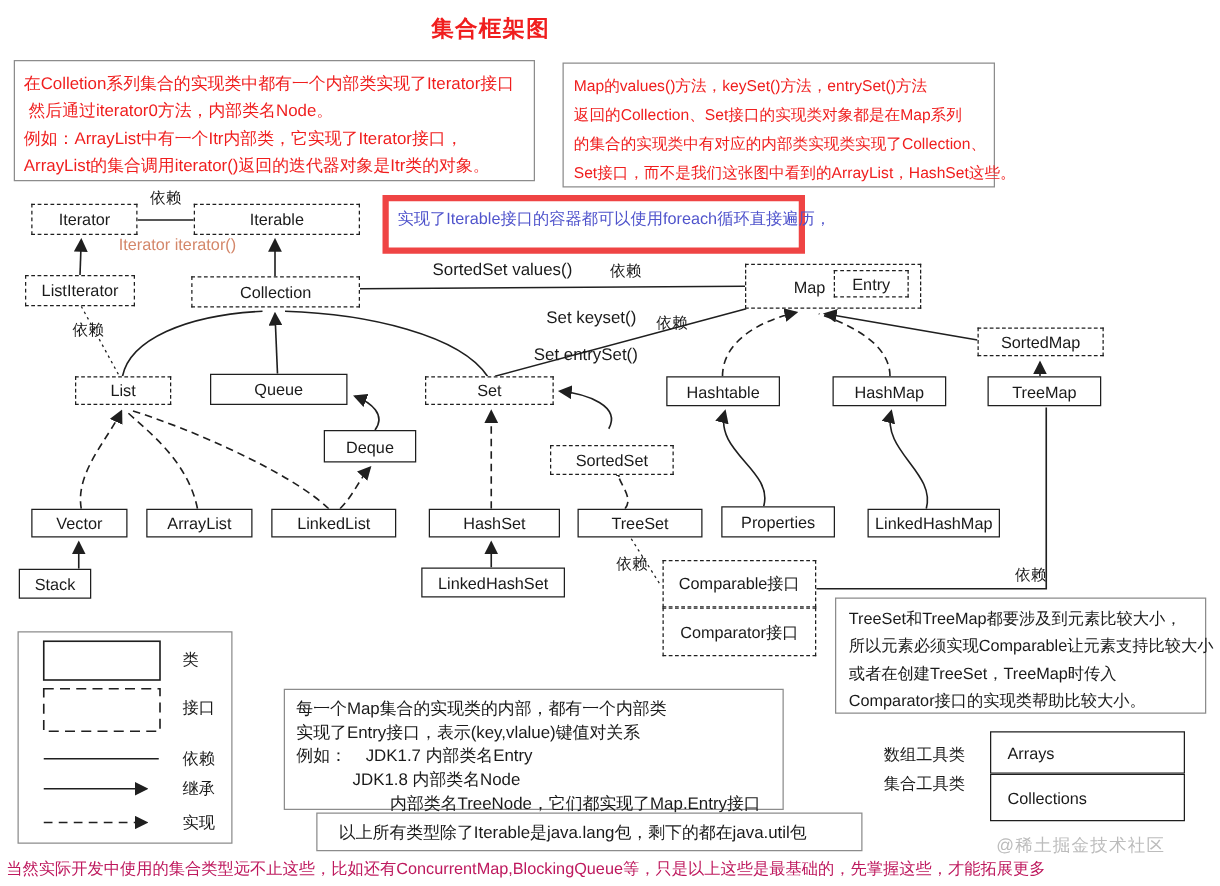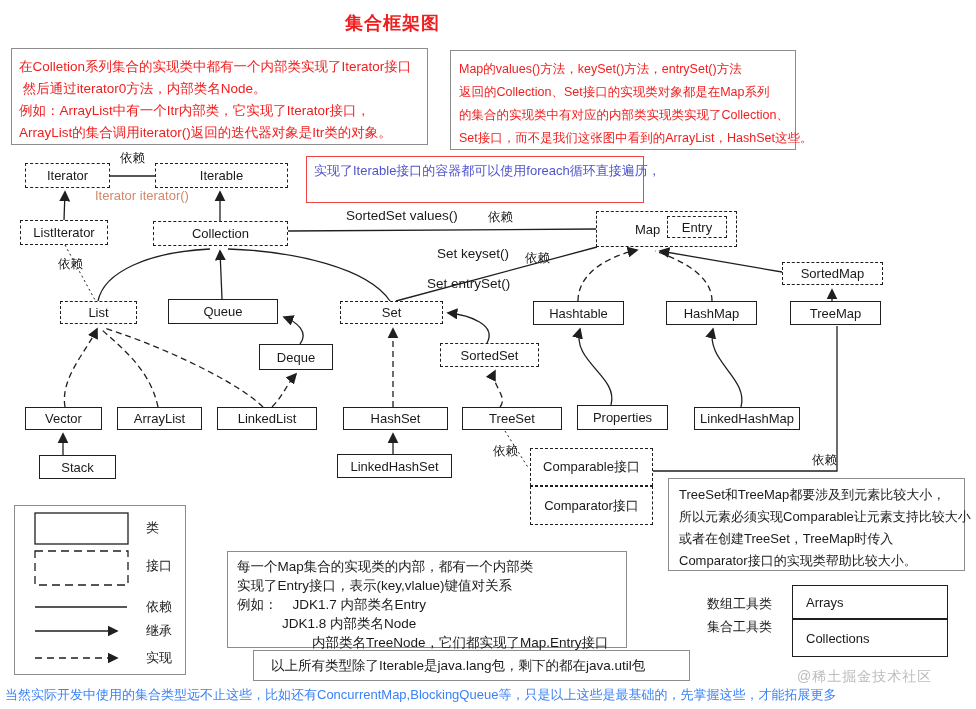--- a/index.html
+++ b/index.html
@@ -4,36 +4,36 @@
 <style>
   html,body{margin:0;padding:0;background:#ffffff;}
   #stage{position:relative;width:976px;height:709px;background:#fff;overflow:hidden;
          font-family:"Liberation Sans","DejaVu Sans",sans-serif;color:#1a1a1a;}
   #wires{position:absolute;left:0;top:0;width:976px;height:709px;pointer-events:none;}
   .title{position:absolute;left:345px;top:11px;font-size:18px;font-weight:bold;color:#f01e1e;letter-spacing:1px;}
   .note{position:absolute;border:1px solid #8c8c8c;background:#fff;box-sizing:border-box;}
   .note .nline{white-space:pre;}
   #note-iterator{left:11px;top:48px;width:417px;height:97px;color:#f01e1e;font-size:13.5px;line-height:22px;padding:7px 6px 0 7px;}
   #note-map{left:450px;top:50px;width:346px;height:100px;color:#f01e1e;font-size:12.5px;line-height:23px;padding:7px 6px 0 8px;}
-  #note-iterable{left:306px;top:156px;width:338px;height:47px;color:#5054cc;border:1px solid #ef4444;font-size:13px;line-height:21px;padding:3px 6px 0 7px;}
+  #note-iterable{left:306px;top:156px;width:338px;height:47px;color:#5054cc;border:5px solid #ef4444;font-size:13px;line-height:21px;padding:3px 6px 0 7px;}
   #note-comparable{left:668px;top:478px;width:297px;height:93px;font-size:13px;line-height:22px;padding:5px 6px 0 10px;}
   #note-entry{left:227px;top:551px;width:400px;height:97px;font-size:13.5px;line-height:19px;padding:5px 6px 0 9px;}
   #note-package{left:253px;top:650px;width:437px;height:31px;font-size:13.5px;line-height:29px;padding:0 0 0 17px;}
   .node{position:absolute;box-sizing:border-box;display:flex;align-items:center;justify-content:center;
         font-size:13px;background:#fff;border:1.4px solid #1f1f1f;text-align:center;}
   .node.interface{border-style:dashed;}
   .node.left{justify-content:flex-start;}
   .elabel{position:absolute;font-size:12.5px;color:#1a1a1a;white-space:nowrap;}
   #legend-box{position:absolute;left:14px;top:505px;width:172px;height:170px;border:1px solid #8c8c8c;box-sizing:border-box;}
   .legend-label{position:absolute;left:146px;font-size:13px;}
   .tool-label{position:absolute;font-size:13px;}
   #tool-array{left:707px;top:595px;}
   #tool-collection{left:707px;top:618px;}
   #watermark{position:absolute;left:797px;top:668px;font-size:14px;color:#bcbcbc;letter-spacing:1px;}
-  #footer{position:absolute;left:5px;top:686px;font-size:13px;color:#3b82f6;white-space:nowrap;}
+  #footer{position:absolute;left:5px;top:686px;font-size:13px;color:#be185d;white-space:nowrap;}
 </style>
 </head>
 <body>
 
 <div id="stage">
 
   <svg id="wires" viewBox="0 0 976 709">
     <defs>
       <marker id="ah" viewBox="0 0 10 10" refX="8.5" refY="5" markerWidth="8.5" markerHeight="8.5" orient="auto-start-reverse">
         <path d="M0,0 L10,5 L0,10 z" fill="#1f1f1f"></path>
@@ -124,29 +124,29 @@
       <div class="node interface left" style="left: 596px; top: 211px; width: 141px; height: 36px; padding-left: 38px;">Map</div>
       <div class="node interface" style="left: 667px; top: 216px; width: 60px; height: 22px;">Entry</div>
       <div class="node interface" style="left: 782px; top: 262px; width: 101px; height: 23px;">SortedMap</div>
       <div class="node interface" style="left: 60px; top: 301px; width: 77px; height: 23px;">List</div>
       <div class="node class" style="left: 168px; top: 299px; width: 110px; height: 25px;">Queue</div>
       <div class="node interface" style="left: 340px; top: 301px; width: 103px; height: 23px;">Set</div>
       <div class="node class" style="left: 533px; top: 301px; width: 91px; height: 24px;">Hashtable</div>
       <div class="node class" style="left: 666px; top: 301px; width: 91px; height: 24px;">HashMap</div>
       <div class="node class" style="left: 790px; top: 301px; width: 91px; height: 24px;">TreeMap</div>
       <div class="node class" style="left: 259px; top: 344px; width: 74px; height: 26px;">Deque</div>
-      <div class="node interface" style="left: 440px; top: 343px; width: 99px; height: 24px;">SortedSet</div>
+      <div class="node interface" style="left: 440px; top: 356px; width: 99px; height: 24px;">SortedSet</div>
       <div class="node class" style="left: 25px; top: 407px; width: 77px; height: 23px;">Vector</div>
       <div class="node class" style="left: 117px; top: 407px; width: 85px; height: 23px;">ArrayList</div>
       <div class="node class" style="left: 217px; top: 407px; width: 100px; height: 23px;">LinkedList</div>
       <div class="node class" style="left: 343px; top: 407px; width: 105px; height: 23px;">HashSet</div>
       <div class="node class" style="left: 462px; top: 407px; width: 100px; height: 23px;">TreeSet</div>
       <div class="node class" style="left: 577px; top: 405px; width: 91px; height: 25px;">Properties</div>
       <div class="node class" style="left: 694px; top: 407px; width: 106px; height: 23px;">LinkedHashMap</div>
-      <div class="node class" style="left: 39px; top: 455px; width: 77px; height: 24px;">Stack</div>
+      <div class="node class" style="left: 15px; top: 455px; width: 58px; height: 24px;">Stack</div>
       <div class="node class" style="left: 337px; top: 454px; width: 115px; height: 24px;">LinkedHashSet</div>
       <div class="node interface" style="left: 530px; top: 448px; width: 123px; height: 38px;">Comparable接口</div>
       <div class="node interface" style="left: 530px; top: 486px; width: 123px; height: 39px;">Comparator接口</div>
       <div class="node class left" style="left: 792px; top: 585px; width: 156px; height: 34px; padding-left: 13px;">Arrays</div>
       <div class="node class left" style="left: 792px; top: 619px; width: 156px; height: 38px; padding-left: 13px;">Collections</div>
     </div>
   <div id="labels-layer">
       <div class="elabel" style="left: 120px; top: 150px;">依赖</div>
       <div class="elabel" style="left: 95px; top: 188px; color: rgb(212, 135, 106); font-size: 13px;">Iterator iterator()</div>
       <div class="elabel" style="left: 58px; top: 256px;">依赖</div>

